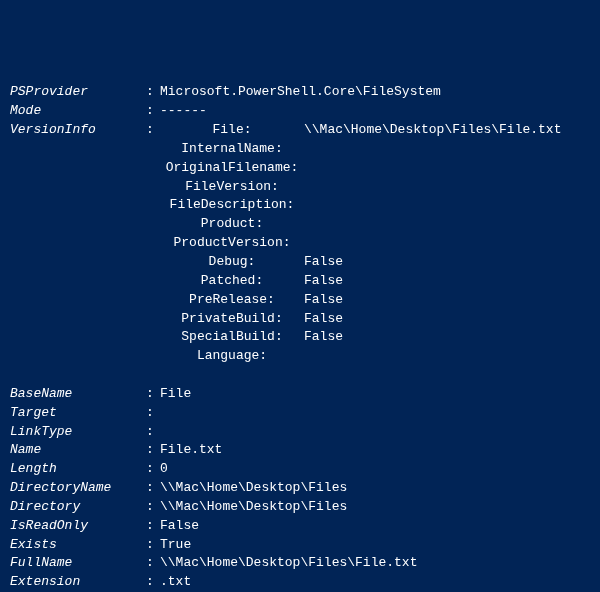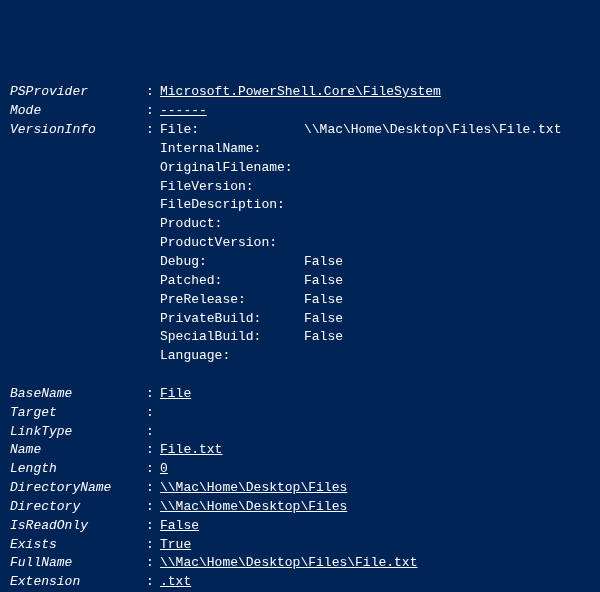--- a/index.html
+++ b/index.html
@@ -29,29 +29,29 @@
       font-style: italic;
     }
     .sep {
       display: inline-block;
       width: 14px;
       vertical-align: top;
     }
     .val {
       display: inline-block;
       vertical-align: top;
-      text-decoration: underline;
     }
     .indent-key {
       display: inline-block;
       width: 150px;
     }
     .sub-key {
       display: inline-block;
       width: 144px;
+      text-align: center;
     }
     .sub-val {
       display: inline-block;
     }
   </style>
 </head>
 <body>
 
 
 

